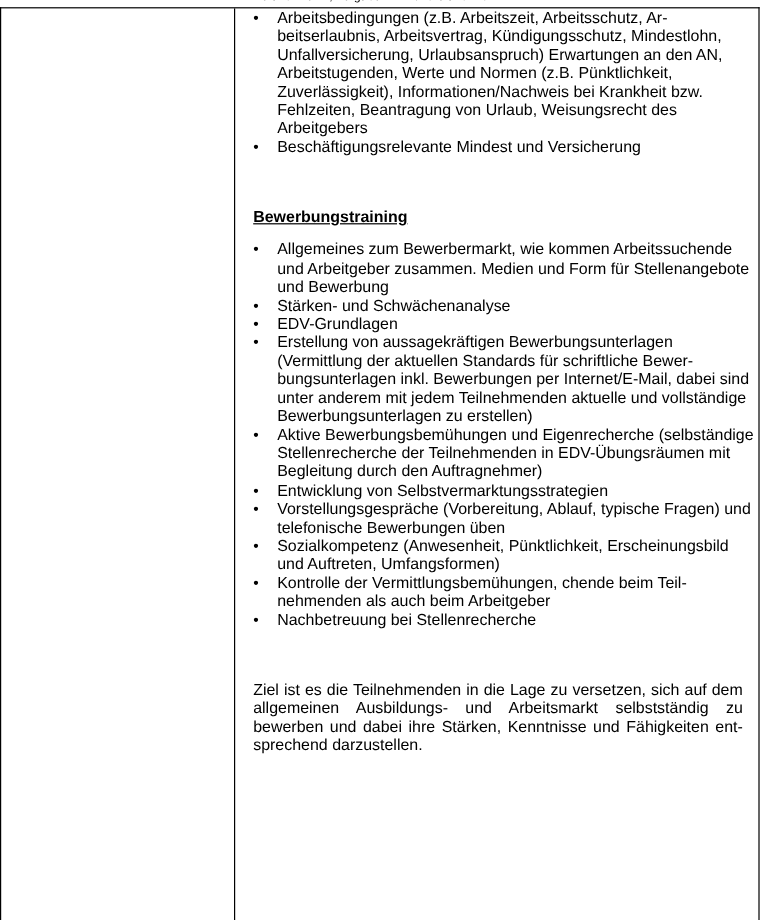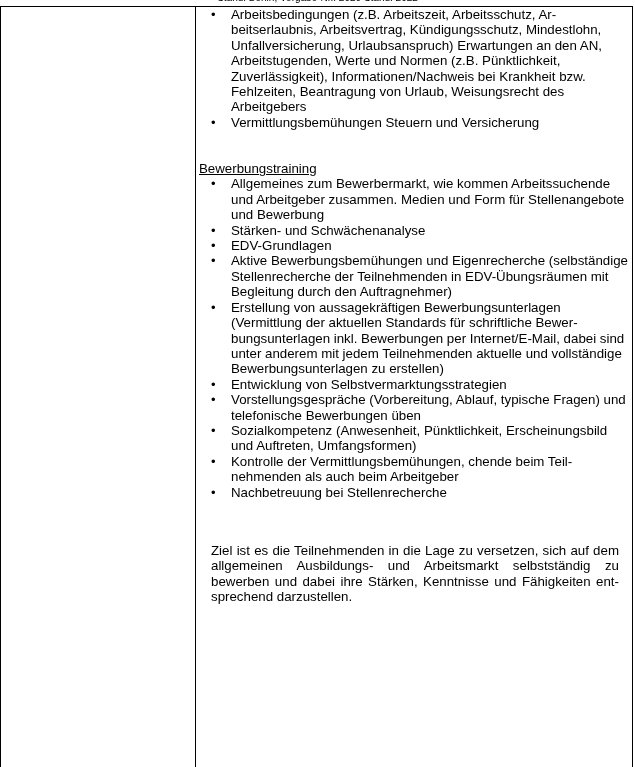--- a/index.html
+++ b/index.html
@@ -23,46 +23,46 @@
     position: absolute; top: 0; left: 195px; width: 438px; height: 100%;
     box-sizing: border-box; padding: 0 3px 0 3px;
     font-size: 13.3px; line-height: 15.4px;
   }
   ul { margin: 0; padding: 0; list-style: none; }
   li { position: relative; padding-left: 32px; }
   li::before {
     content: "\2022"; position: absolute; left: 12px; top: 0; font-size: 13px;
   }
   .section-title {
-    font-weight: normal; text-decoration: underline; margin: 0;
+    font-weight: bold; text-decoration: underline; margin: 12px;
   }
   .spacer { height: 15.4px; }
   .goal { text-align: justify; margin: 12px; }
 </style>
 </head>
 <body>
 
 <div class="page-header">Stand: Berlin, Vergabe-Nr.: 2020 Stand: 2022</div>
 
 <div class="table">
   <div class="left-cell"></div>
   <div class="right-cell">
     <ul>
       <li>Arbeitsbedingungen (z.B. Arbeitszeit, Arbeitsschutz, Ar­beitserlaubnis, Arbeitsvertrag, Kündigungsschutz, Mindest­lohn, Unfallversicherung, Urlaubsanspruch) Erwartungen an den AN, Arbeitstugenden, Werte und Normen (z.B. Pünktlichkeit, Zuverlässigkeit), Informationen/Nachweis bei Krankheit bzw. Fehlzeiten, Beantragung von Urlaub, Wei­sungsrecht des Arbeitgebers</li>
-      <li>Vermittlungsbemühungen Steuern und Versicherung</li>
+      <li>Beschäftigungsrelevante Mindest und Versicherung</li>
     </ul>
     <div class="spacer"></div>
     <div class="spacer"></div>
     <p class="section-title">Bewerbungstraining</p>
     <ul>
       <li>Allgemeines zum Bewerbermarkt, wie kommen Arbeitssu­chende und Arbeitgeber zusammen. Medien und Form für Stellenangebote und Bewerbung</li>
       <li>Stärken- und Schwächenanalyse</li>
       <li>EDV-Grundlagen</li>
+      <li>Erstellung von aussagekräftigen Bewerbungsunterlagen (Vermittlung der aktuellen Standards für schriftliche Bewer­bungsunterlagen inkl. Bewerbungen per Internet/E-Mail, dabei sind unter anderem mit jedem Teilnehmenden aktu­elle und vollständige Bewerbungsunterlagen zu erstellen)</li>
       <li>Aktive Bewerbungsbemühungen und Eigenrecherche (selbständige Stellenrecherche der Teilnehmenden in EDV-Übungsräumen mit Begleitung durch den Auftragneh­mer)</li>
-      <li>Erstellung von aussagekräftigen Bewerbungsunterlagen (Vermittlung der aktuellen Standards für schriftliche Bewer­bungsunterlagen inkl. Bewerbungen per Internet/E-Mail, dabei sind unter anderem mit jedem Teilnehmenden aktu­elle und vollständige Bewerbungsunterlagen zu erstellen)</li>
       <li>Entwicklung von Selbstvermarktungsstrategien</li>
       <li>Vorstellungsgespräche (Vorbereitung, Ablauf, typische Fragen) und telefonische Bewerbungen üben</li>
       <li>Sozialkompetenz (Anwesenheit, Pünktlichkeit, Erschei­nungsbild und Auftreten, Umfangsformen)</li>
       <li>Kontrolle der Vermittlungsbemühungen, chende beim Teil­nehmenden als auch beim Arbeitgeber</li>
       <li>Nachbetreuung bei Stellenrecherche</li>
     </ul>
     <div class="spacer"></div>
     <div class="spacer"></div>
     <p class="goal">Ziel ist es die Teilnehmenden in die Lage zu versetzen, sich auf dem allgemeinen Ausbildungs- und Arbeitsmarkt selbstständig zu bewerben und dabei ihre Stärken, Kenntnisse und Fähigkeiten ent­sprechend darzustellen.</p>
   </div>

